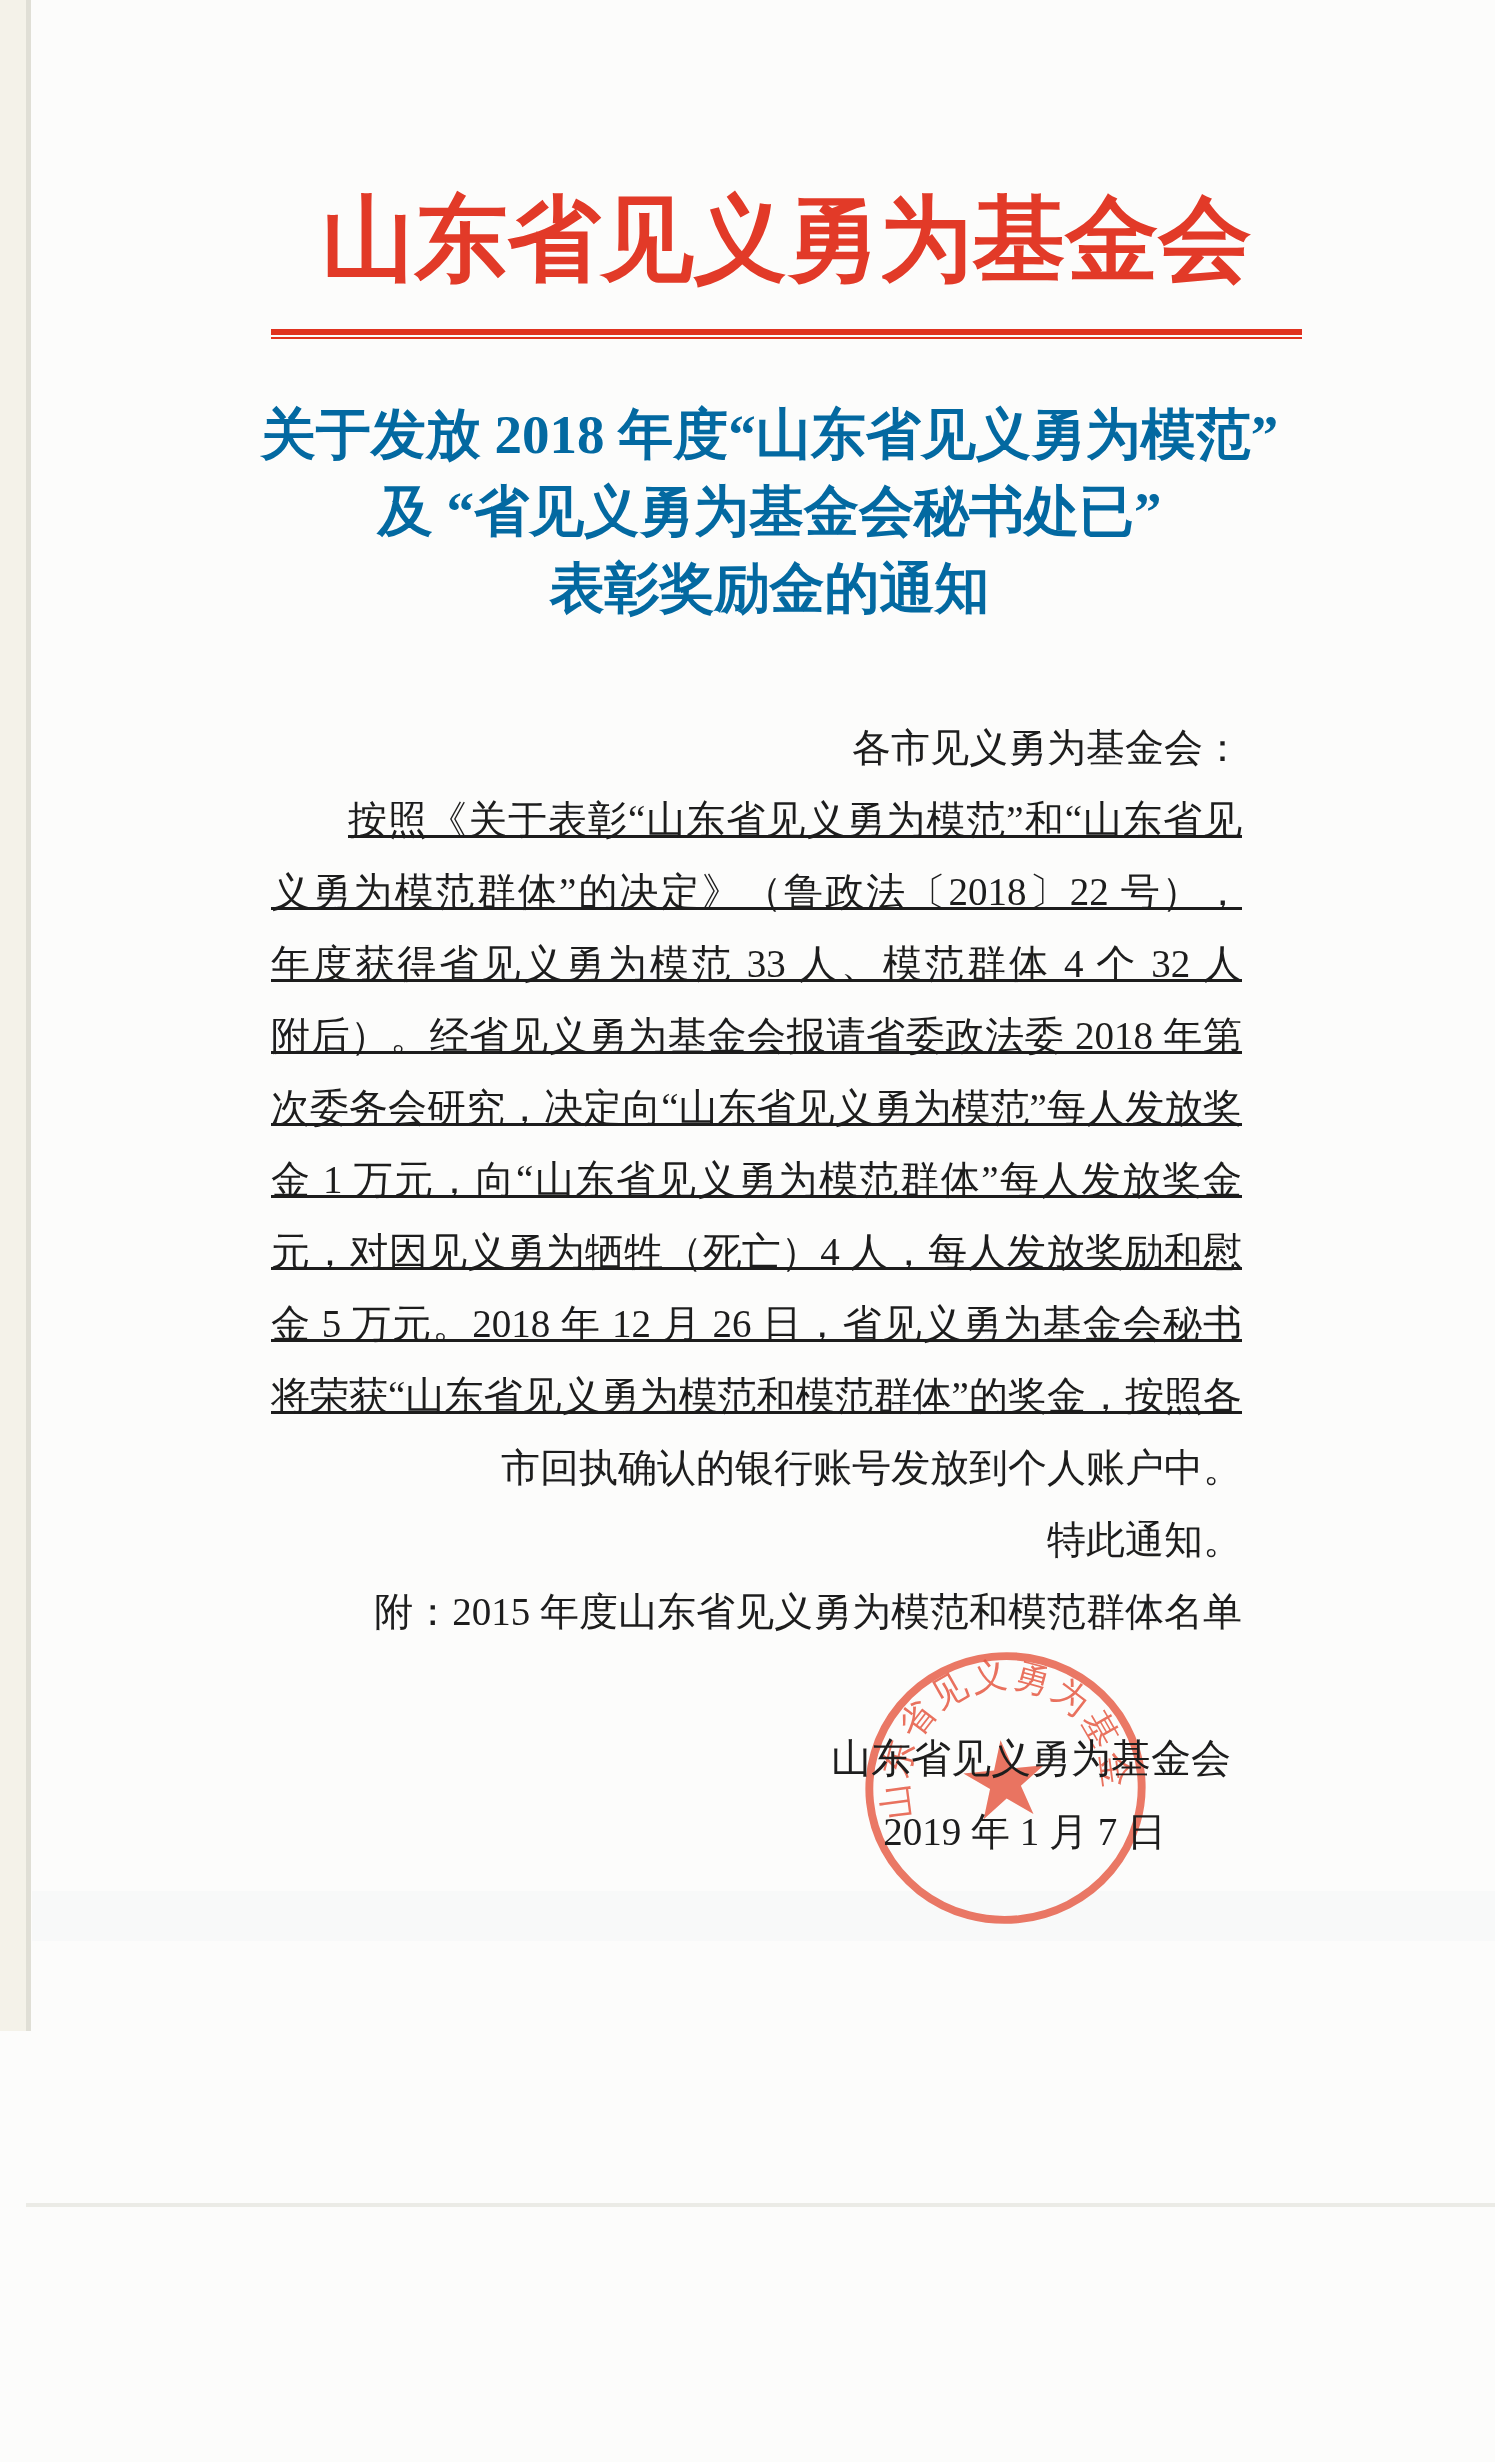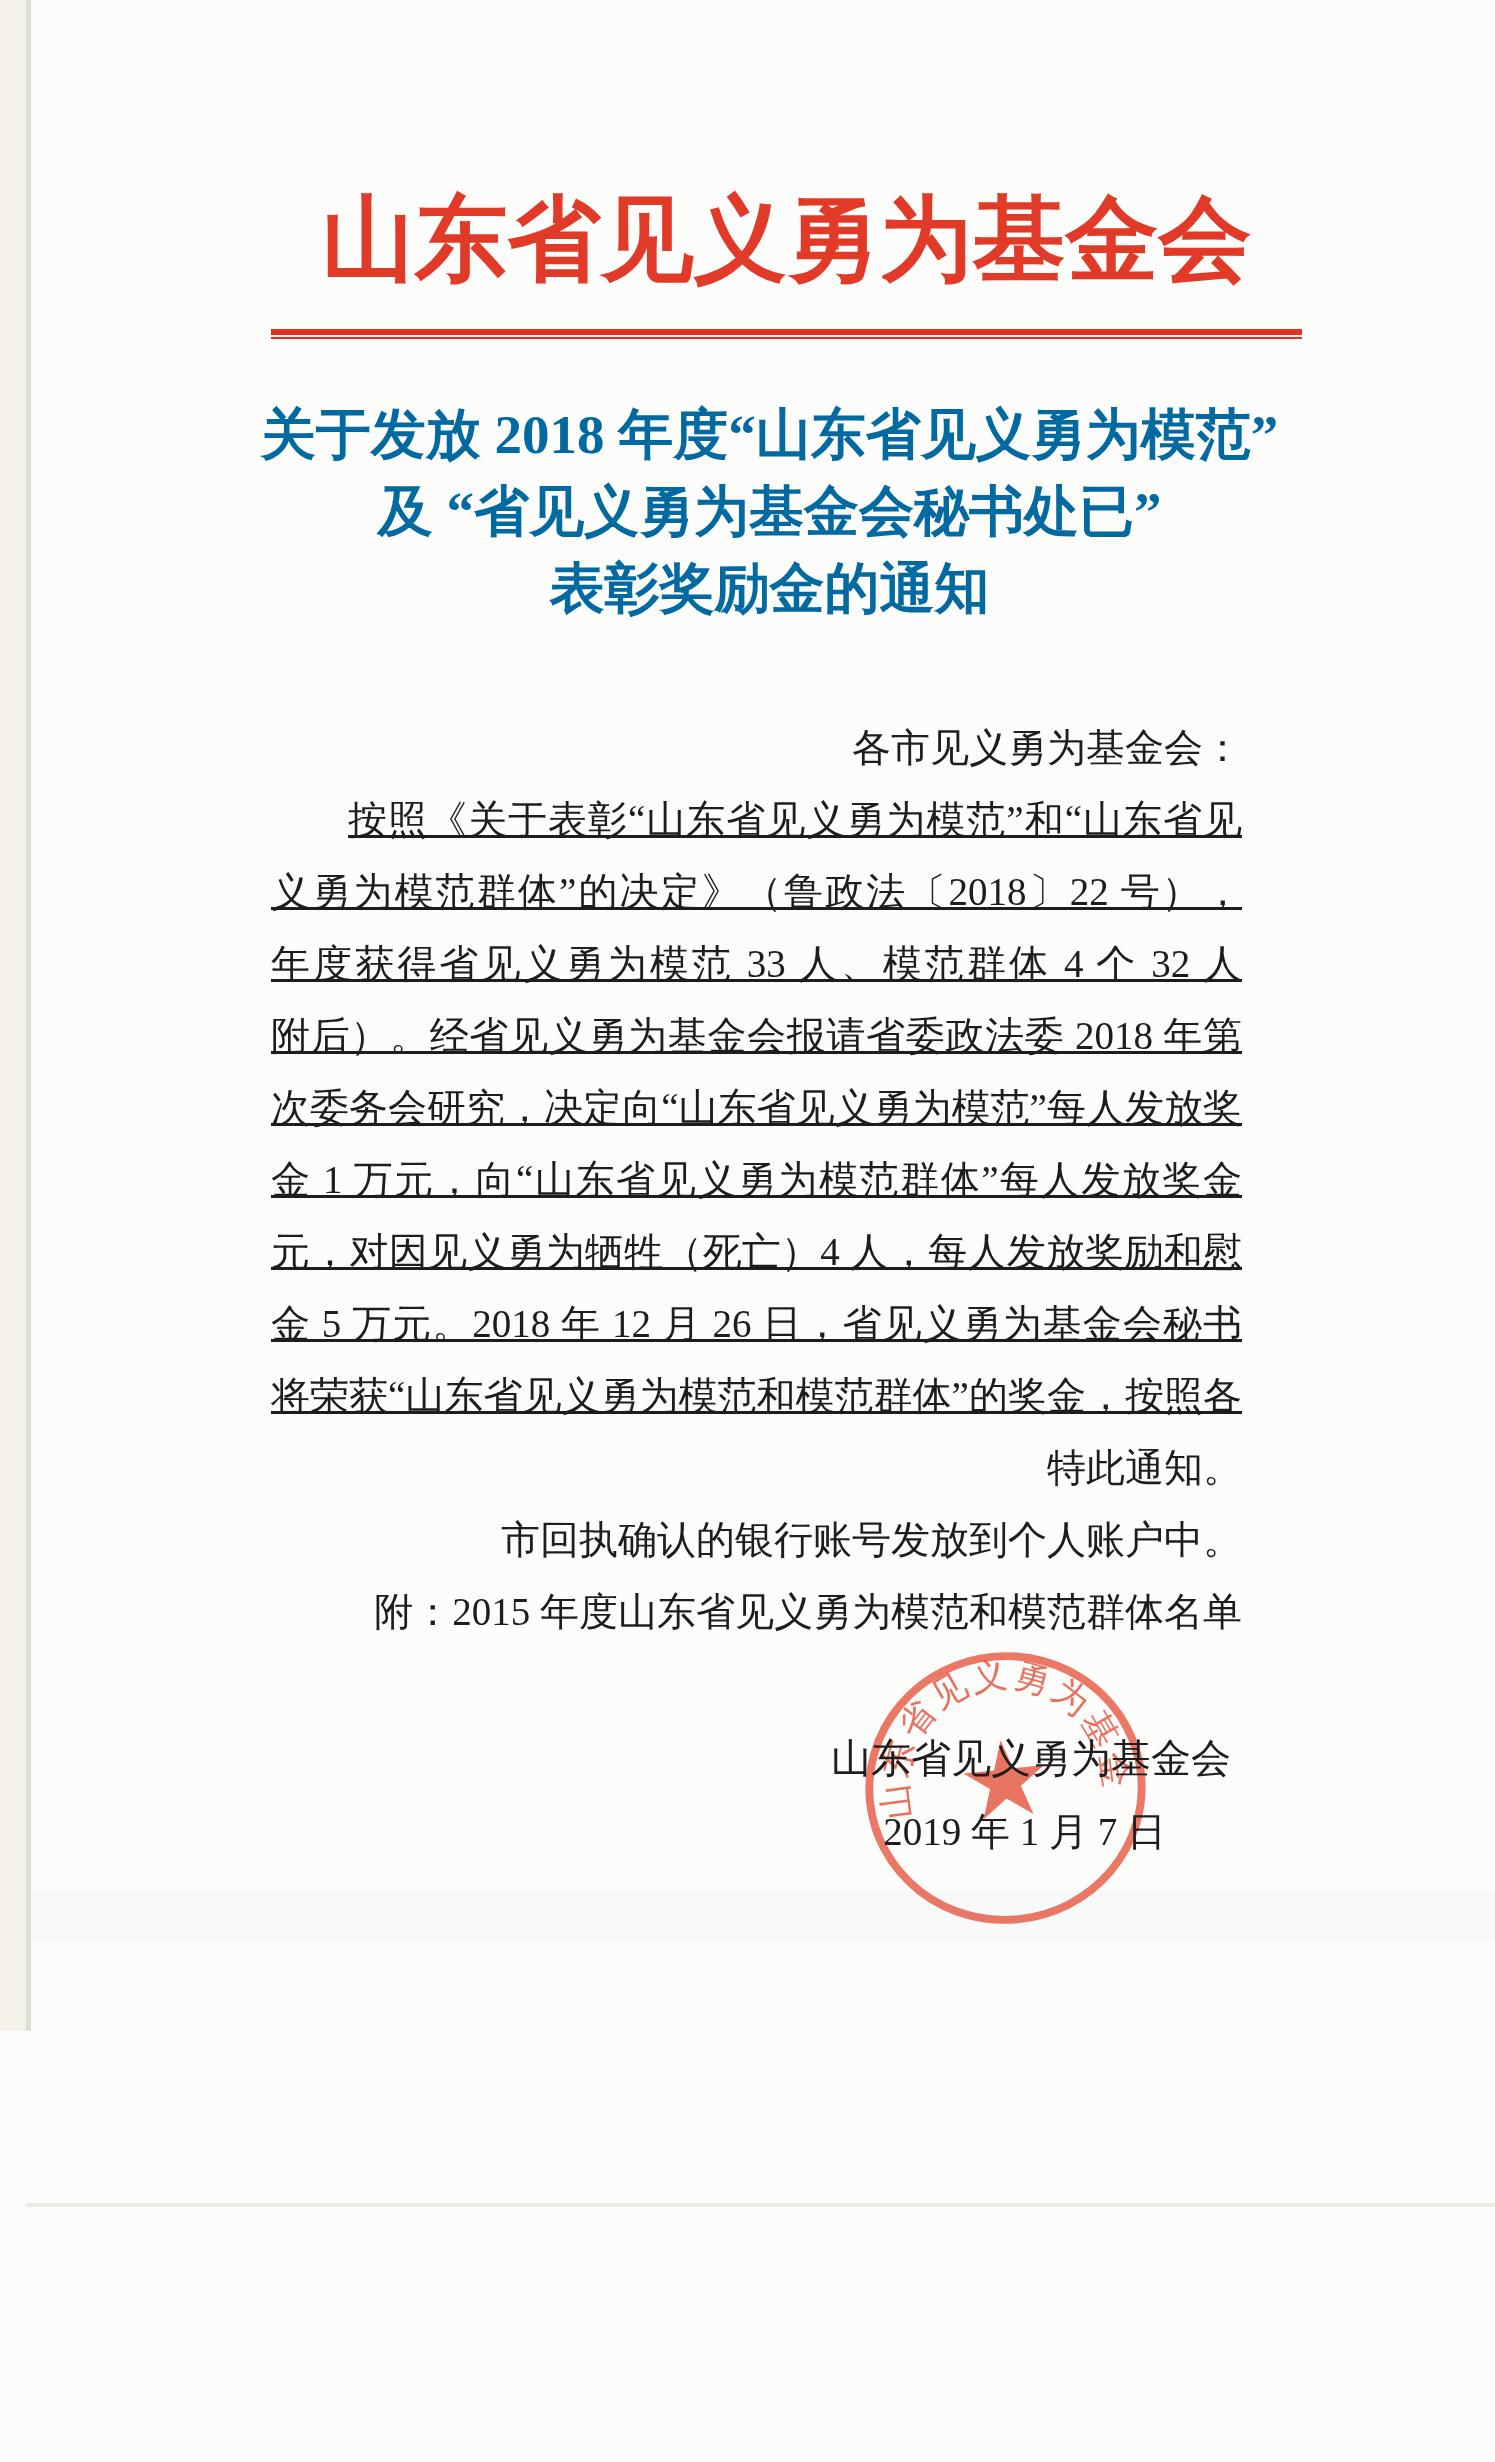--- a/index.html
+++ b/index.html
@@ -94,22 +94,22 @@
     <div class="line">各市见义勇为基金会：</div>
     <div class="line fill indent">按照《关于表彰“山东省见义勇为模范”和“山东省见</div>
     <div class="line fill">义勇为模范群体”的决定》（鲁政法〔2018〕22 号），2018</div>
     <div class="line fill">年度获得省见义勇为模范 33 人、模范群体 4 个 32 人（名单</div>
     <div class="line fill">附后）。经省见义勇为基金会报请省委政法委 2018 年第 28</div>
     <div class="line fill">次委务会研究，决定向“山东省见义勇为模范”每人发放奖</div>
     <div class="line fill">金 1 万元，向“山东省见义勇为模范群体”每人发放奖金 5000</div>
     <div class="line fill">元，对因见义勇为牺牲（死亡）4 人，每人发放奖励和慰问</div>
     <div class="line fill">金 5 万元。2018 年 12 月 26 日，省见义勇为基金会秘书处已</div>
     <div class="line fill">将荣获“山东省见义勇为模范和模范群体”的奖金，按照各</div>
+    <div class="line">市回执确认的银行账号发放到个人账户中。</div>
     <div class="line indent">特此通知。</div>
-    <div class="line">市回执确认的银行账号发放到个人账户中。</div>
     <div class="line indent">附：2015 年度山东省见义勇为模范和模范群体名单</div>
   </div>
 
   <svg class="seal" viewBox="0 0 340 330" xmlns="http://www.w3.org/2000/svg" aria-hidden="true">
     <ellipse cx="170" cy="165" rx="155" ry="150" fill="none" stroke="currentColor" stroke-width="9" opacity="0.78"></ellipse>
     <path id="sealArc" d="M 64.7 200.3 A 112 112 0 1 1 275.3 200.3" fill="none"></path>
     <text font-size="40" letter-spacing="4" fill="currentColor" opacity="0.82" font-family="DejaVu Sans, sans-serif">
       <textPath href="#sealArc" startOffset="14">山东省见义勇为基金会</textPath>
     </text>
     <text x="170" y="197" font-size="120" text-anchor="middle" fill="currentColor" opacity="0.8" font-family="DejaVu Sans, sans-serif">★</text>

